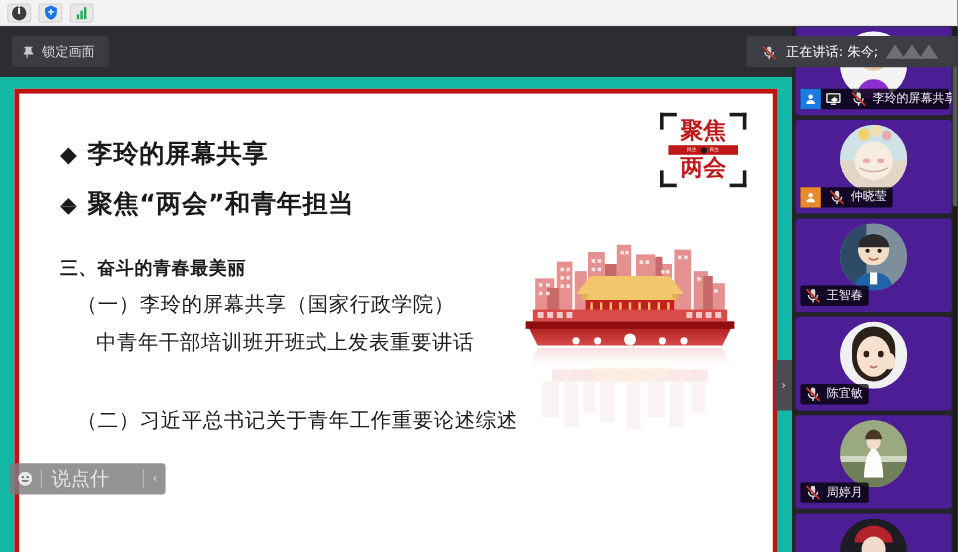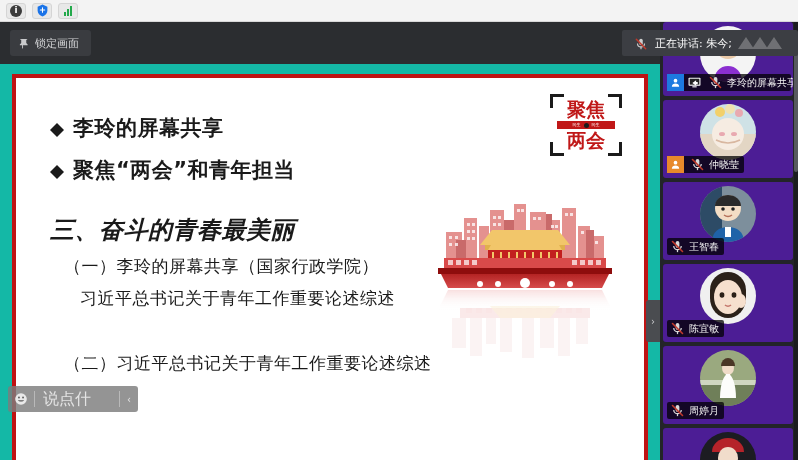--- a/index.html
+++ b/index.html
@@ -109,22 +109,22 @@
   .diamond {
     width: 0; height: 0; flex: 0 0 auto;
     border: 7px solid transparent; border-bottom-color: #1a1a1a;
     position: relative; top: -5px;
   }
   .diamond::after {
     content: ""; position: absolute; left: -7px; top: 7px;
     width: 0; height: 0; border: 7px solid transparent; border-top-color: #1a1a1a;
   }
   .section-title {
-    color: #1a1a1a; font-size: 24px; font-weight: bold;
-    margin-top: 30px; letter-spacing: 0.5px; font-style: italic;
+    color: #1a1a1a; font-size: 15px; font-weight: bold;
+    margin-top: 30px; letter-spacing: 0.5px;
   }
   .body-line {
     color: #1a1a1a; font-size: 17px; margin-top: 9px;
     padding-left: 14px; letter-spacing: 0.5px; white-space: nowrap;
   }
   .body-line.indent2 { padding-left: 30px; }
   .body-line.spaced { margin-top: 42px; }
 
   
   .illus { position: absolute; right: 24px; top: 112px; width: 190px; height: 175px; }
@@ -400,21 +400,21 @@
             <div class="bullet-line">
               <span class="diamond"></span>
               <span>李玲的屏幕共享</span>
             </div>
             <div class="bullet-line">
               <span class="diamond"></span>
               <span>聚焦“两会”和青年担当</span>
             </div>
             <div class="section-title">三、奋斗的青春最美丽</div>
             <div class="body-line">（一）李玲的屏幕共享（国家行政学院）</div>
-            <div class="body-line indent2">习近平总书记关于青年工作重要论述综述</div>
+            <div class="body-line indent2">中青年干部培训班开班式上发表重要讲话</div>
             <div class="body-line spaced">（二）习近平总书记关于青年工作重要论述综述</div>
           </div>
 
         </div>
       </div>
 
       <div class="chat-bar">
         <span class="chat-emoji">
           <svg width="14" height="14" viewBox="0 0 24 24">
             <circle cx="12" cy="12" r="10" fill="#e9e9e9"></circle>

